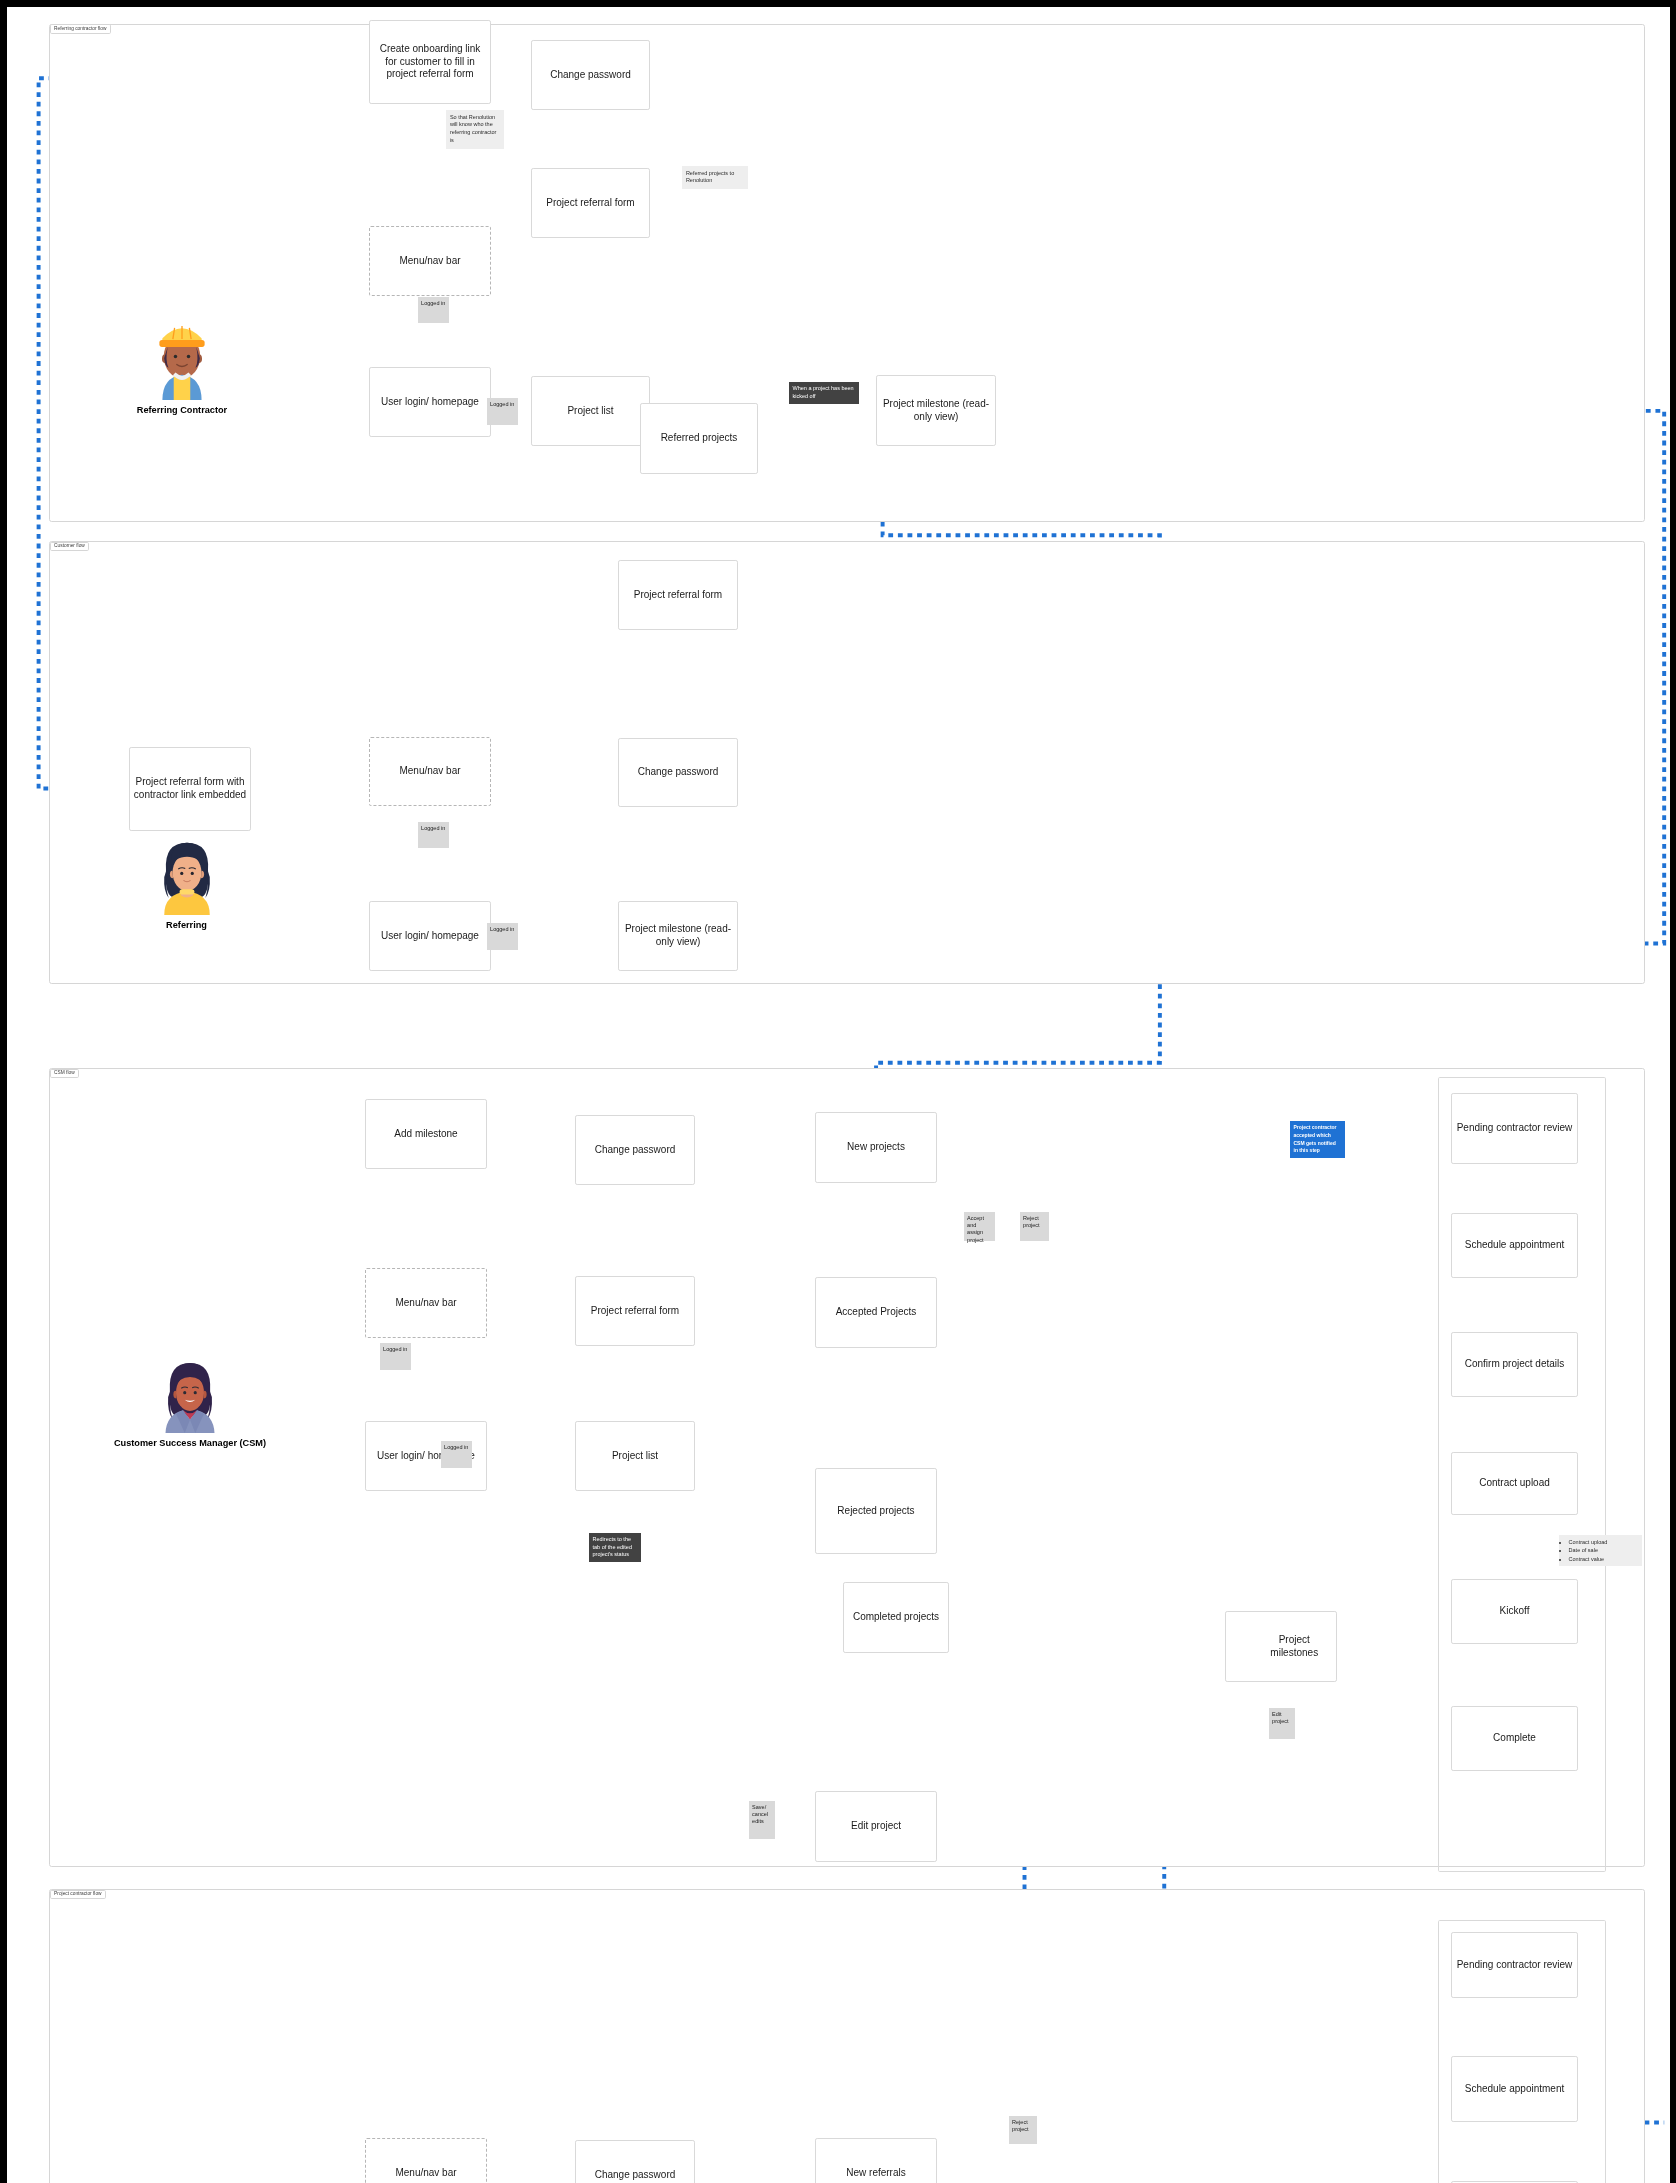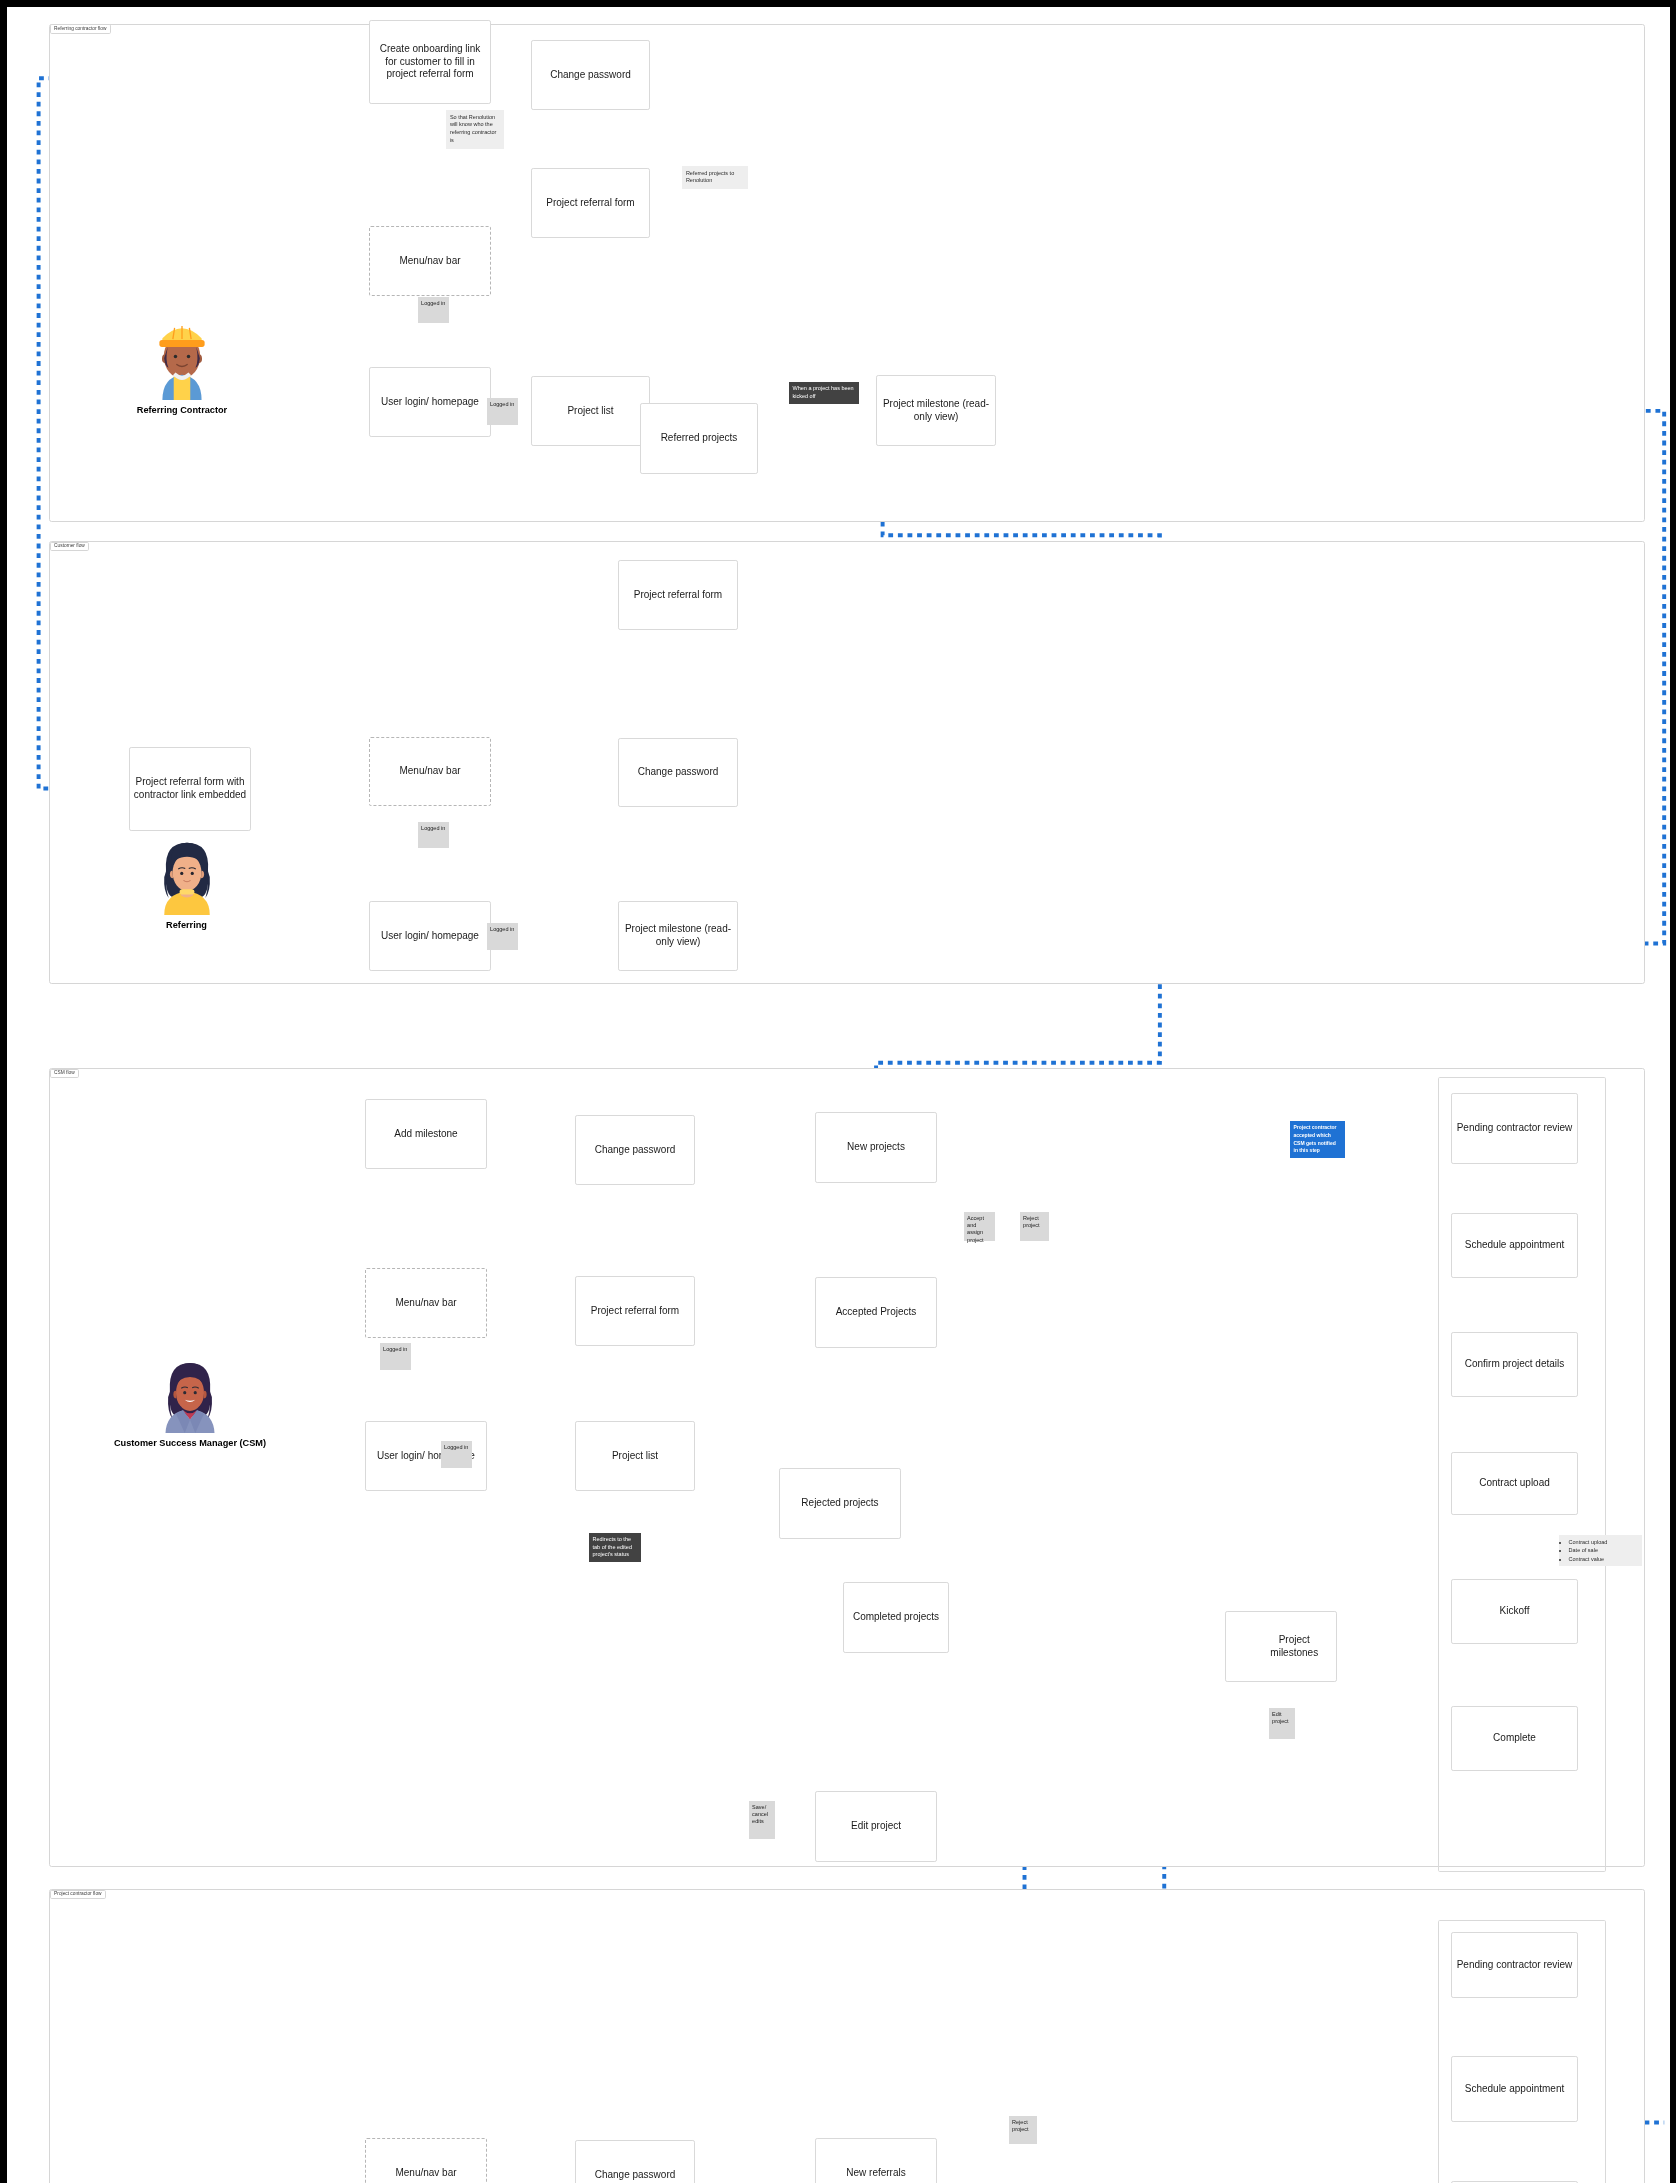--- a/index.html
+++ b/index.html
@@ -384,21 +384,21 @@
     <div class="node" style="left:568px; top:1108px; width:120px; height:70px;">Change password</div>
     <div class="node" style="left:568px; top:1269px; width:120px; height:70px;">Project referral form</div>
     <div class="node" style="left:568px; top:1414px; width:120px; height:70px;">Project list</div>
 
     <div class="note-dark" style="left:582px; top:1526px; width:52px;">Redirects to the tab of the edited project's status</div>
 
     <div class="node" style="left:808px; top:1105px; width:122px; height:71px;">New projects</div>
     <div class="chip" style="left:957px; top:1205px; width:31px; height:29px;">Accept and assign project</div>
     <div class="chip" style="left:1013px; top:1205px; width:29px; height:29px;">Reject project</div>
     <div class="node" style="left:808px; top:1270px; width:122px; height:71px;">Accepted Projects</div>
-    <div class="node" style="left:772px; top:1461px; width:122px; height:71px;text-align:center;">Rejected projects</div>
+    <div class="node" style="left:808px; top:1461px; width:122px; height:86px;text-align:center;">Rejected projects</div>
     <div class="node" style="left:808px; top:1575px; width:106px; height:71px;margin-left:28px;">Completed projects</div>
     <div class="node" style="left:808px; top:1784px; width:122px; height:71px;">Edit project</div>
     <div class="chip" style="left:742px; top:1794px; width:26px; height:38px;">Save/ cancel edits</div>
 
     <div class="node" style="left:1218px; top:1604px; width:112px; height:71px;padding-left:30px;">Project milestones</div>
     <div class="chip" style="left:1262px; top:1701px; width:26px; height:31px;">Edit project</div>
 
     <div class="note-blue" style="left:1283px; top:1114px; width:55px;">Project contractor accepted which CSM gets notified in this step</div>
 
     <div class="mscol" style="left:1431px; top:1070px; width:168px; height:795px;"></div>

